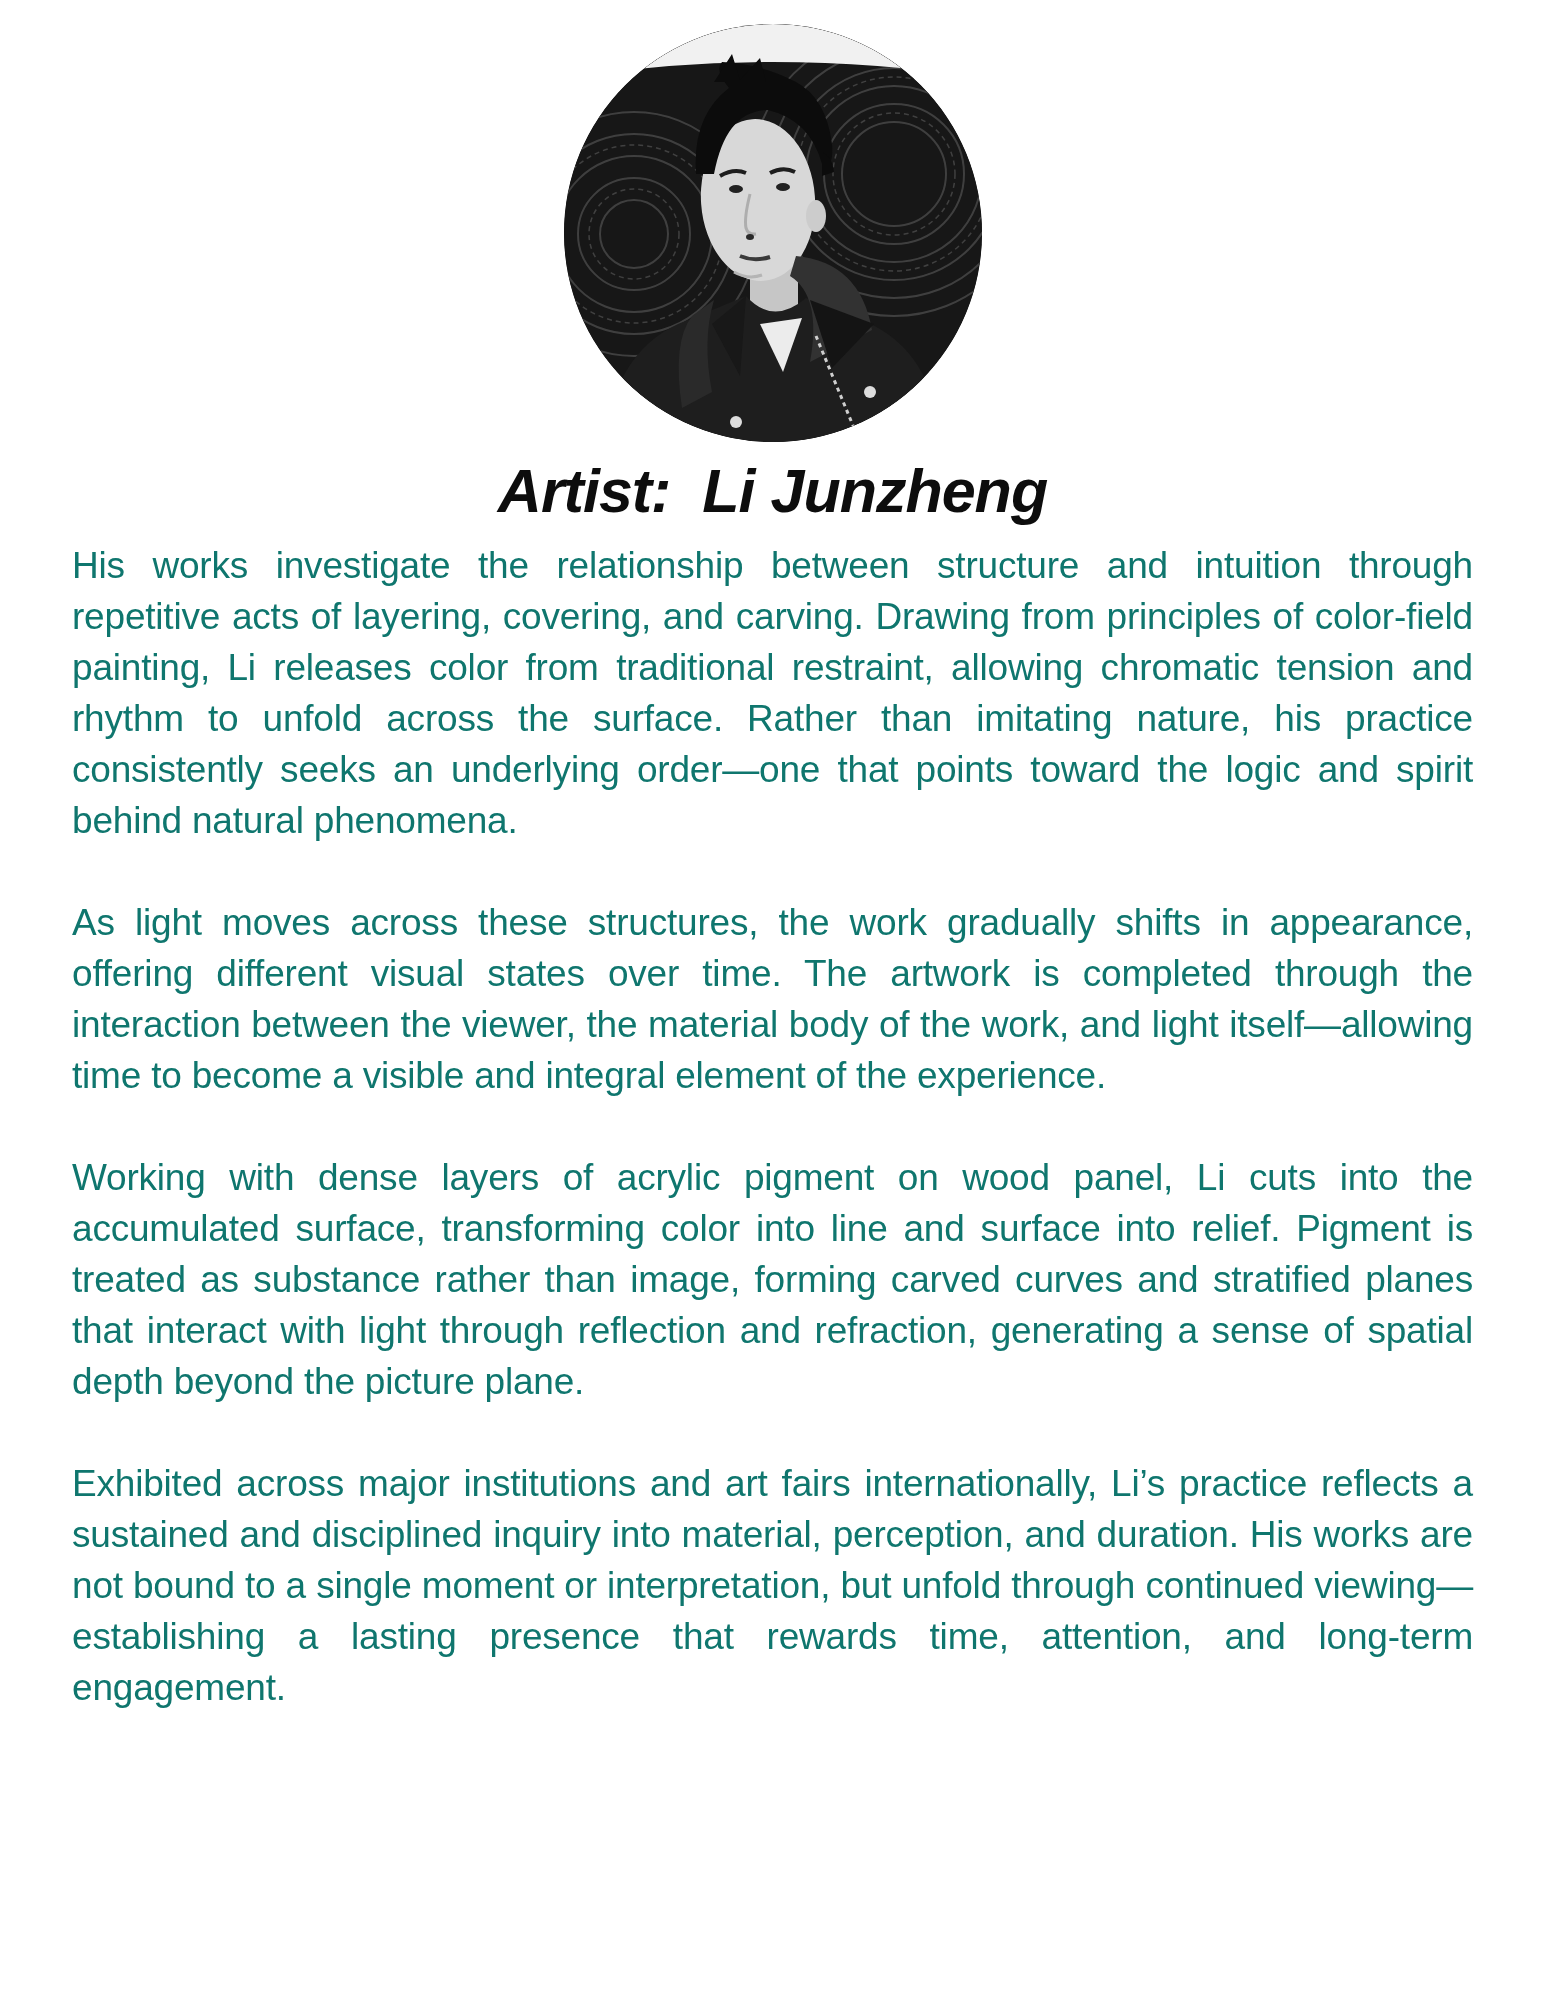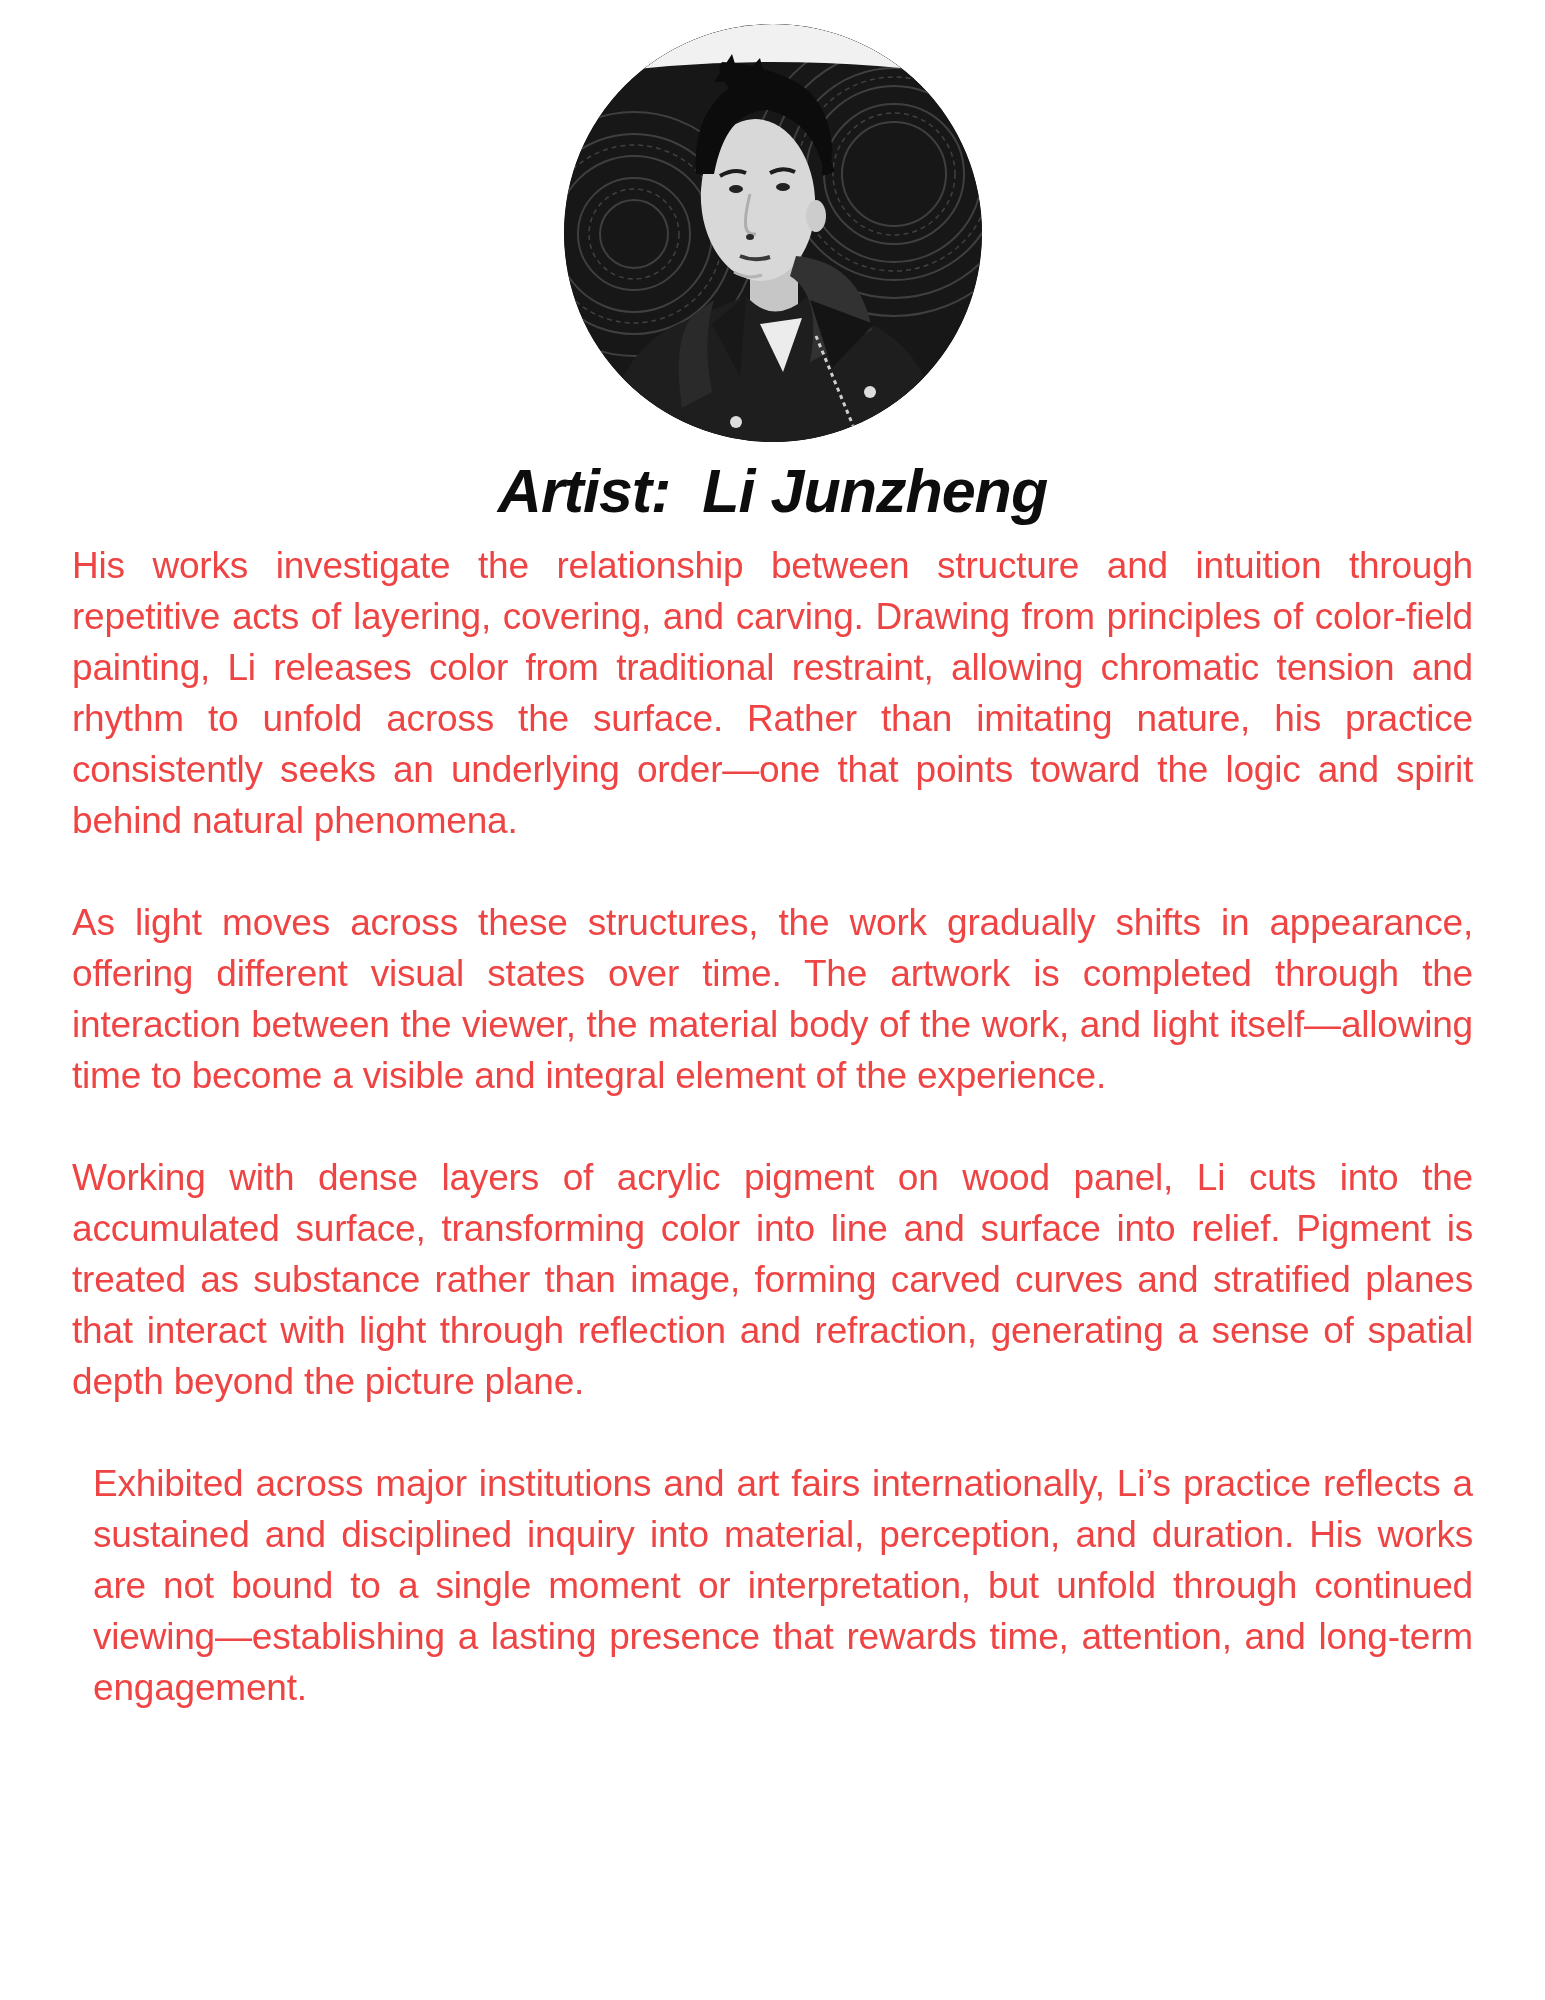--- a/index.html
+++ b/index.html
@@ -35,29 +35,29 @@
   }
   .bio {
     padding: 0 28px;
     margin-top: 14px;
   }
   .bio p {
     margin: 0 0 51px 0;
     font-size: 37px;
     line-height: 51px;
     text-align: justify;
-    color: #ef4444;
+    color: #0f766e;
     letter-spacing: -0.2px;
   }
   .bio p.intro {
     font-weight: bold;
     color: #050505;
     margin-bottom: 52px;
   }
-  .bio p:last-child { margin-bottom: 0; margin-left: 21px; }
+  .bio p:last-child { margin-bottom: 0; }
 </style>
 </head>
 <body>
 
 <div class="page">
 
   <div class="photo-wrap">
 
     <svg viewBox="0 0 418 418" aria-hidden="true">
       <defs>

